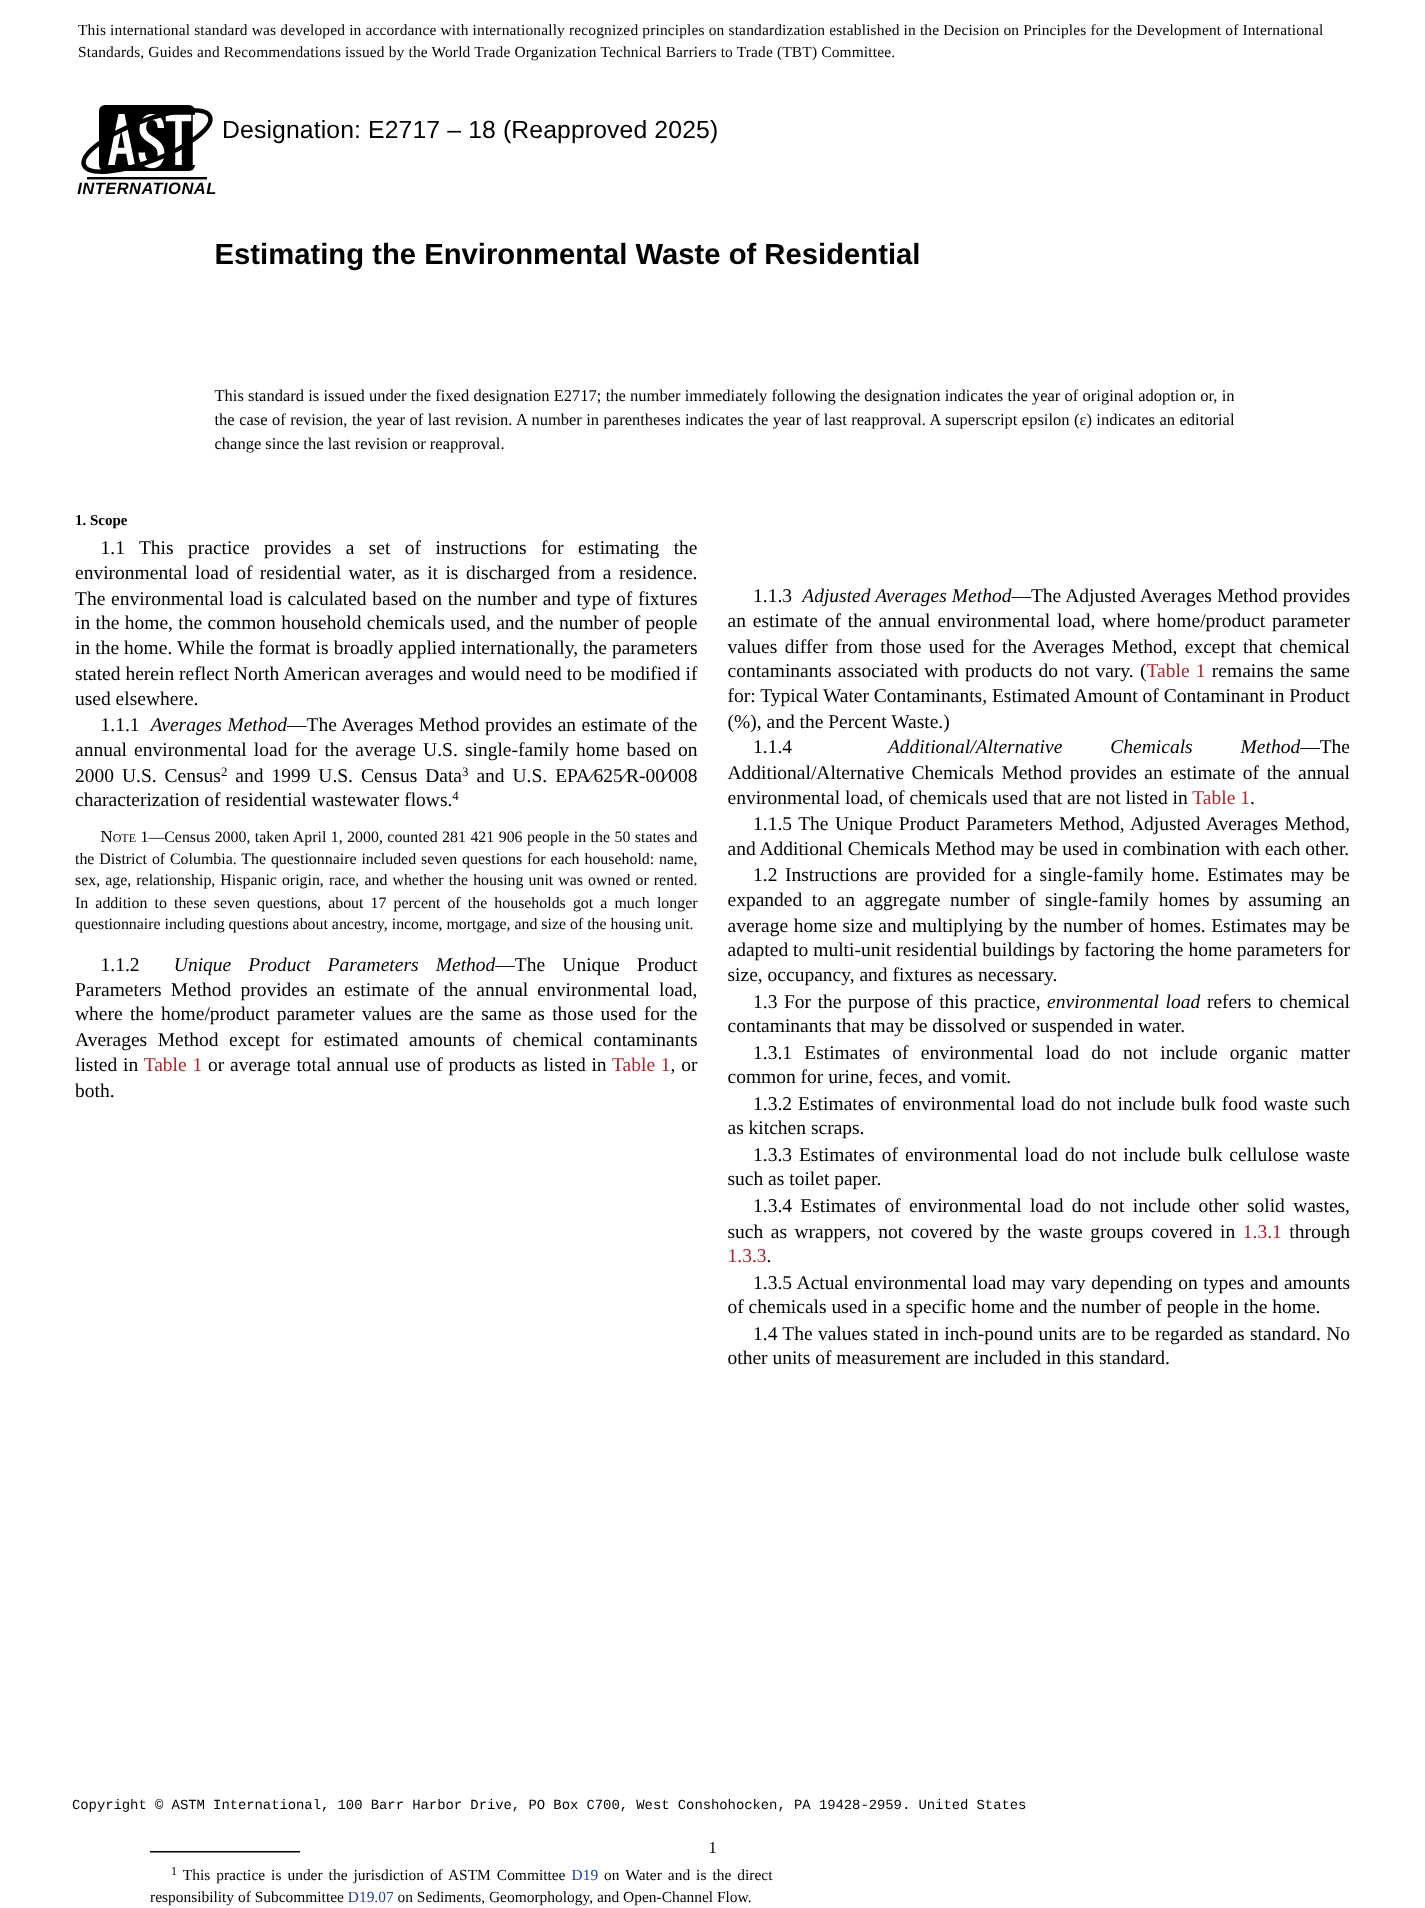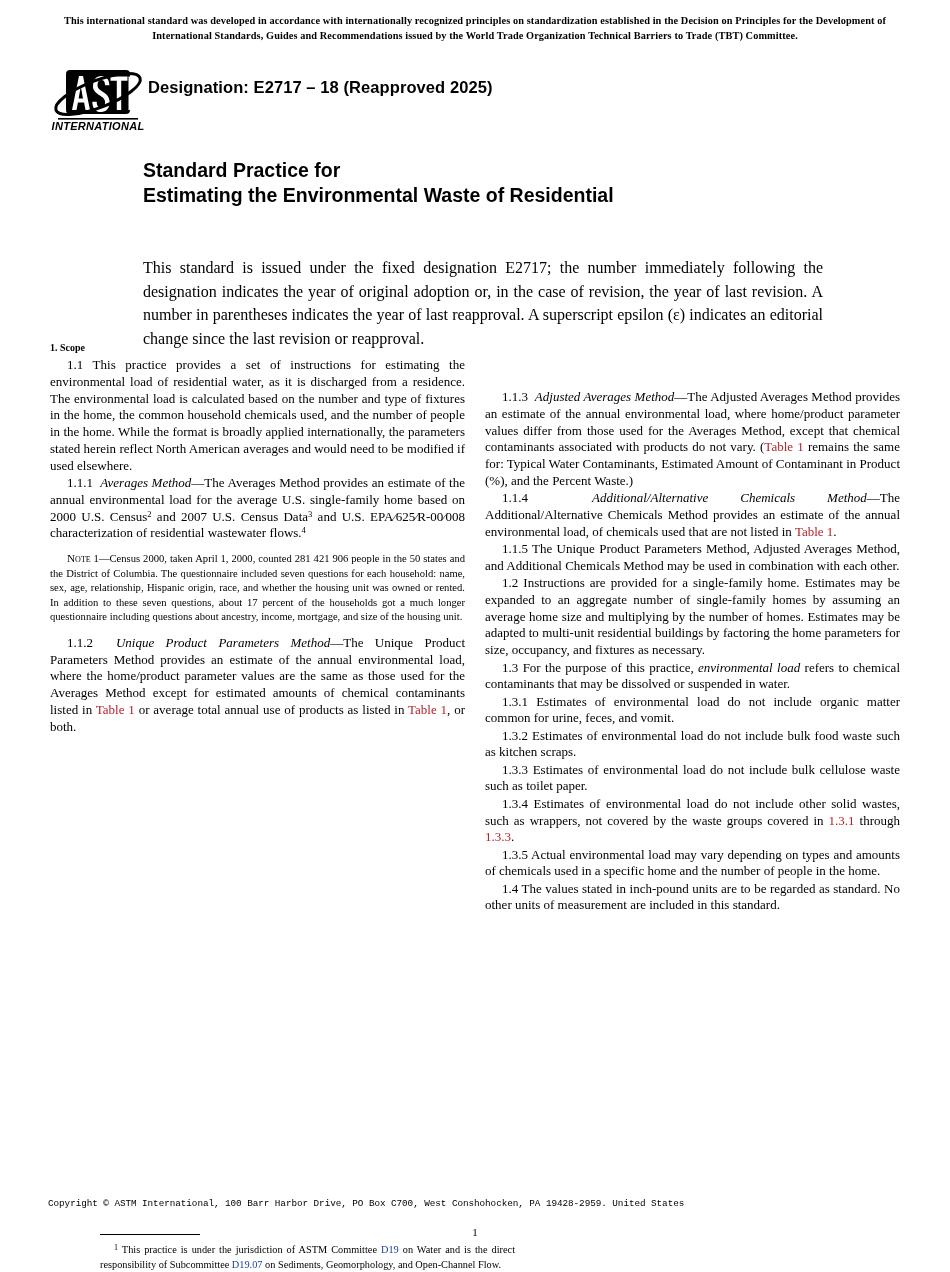--- a/index.html
+++ b/index.html
@@ -20,23 +20,22 @@
     box-sizing: border-box;
   }
 
   
   .tbt-banner {
     position: absolute;
     left: 52px;
     top: 14px;
     width: 846px;
     font-size: 10.3px;
-    font-weight: bold;
+    font-weight: normal;
     line-height: 1.42;
-    text-align: center;
     letter-spacing: 0.01em;
   }
 
   
   .designation-row {
     position: absolute;
     left: 50px;
     top: 62px;
     width: 850px;
     height: 72px;
@@ -47,21 +46,21 @@
     top: 0;
     width: 96px;
     height: 70px;
   }
   .designation {
     position: absolute;
     left: 98px;
     top: 16px;
     font-family: "Liberation Sans", "DejaVu Sans", sans-serif;
     font-size: 16.5px;
-    font-weight: bold;
+    font-weight: normal;
     letter-spacing: 0.005em;
   }
 
   
   .title-block {
     position: absolute;
     left: 143px;
     top: 158px;
     width: 700px;
     font-family: "Liberation Sans", "DejaVu Sans", sans-serif;
@@ -74,21 +73,21 @@
     vertical-align: 0.5em;
     font-weight: bold;
   }
 
   
   .issue-statement {
     position: absolute;
     left: 143px;
     top: 256px;
     width: 680px;
-    font-size: 16px;
+    font-size: 11px;
     line-height: 1.47;
     text-align: justify;
   }
 
   
   .col {
     position: absolute;
     top: 341px;
     width: 415px;
   }
@@ -203,33 +202,32 @@
           <rect x="8" y="56" width="80" height="1.6"></rect>
         </g>
         <text x="48" y="67.5" text-anchor="middle" font-family="Liberation Sans, DejaVu Sans, sans-serif" font-size="11" font-weight="bold" font-style="italic" letter-spacing="0.3" fill="#000">INTERNATIONAL</text>
       </svg>
     </div>
 
     <div class="designation">Designation: E2717 – 18 (Reapproved 2025)</div>
   </div>
 
   <div class="title-block">
-    <div>Standard Practice for</div>
     <div>Estimating the Environmental Waste of Residential</div>
   </div>
 
   <div class="issue-statement">This standard is issued under the fixed designation E2717; the number immediately following the designation indicates the year of original adoption or, in the case of revision, the year of last revision. A number in parentheses indicates the year of last reapproval. A superscript epsilon (ε) indicates an editorial change since the last revision or reapproval.</div>
 
   <div class="col col-left">
 
     <h2 class="sec-head">1.  Scope</h2>
 
     <p class="body">1.1  This practice provides a set of instructions for estimating the environmental load of residential water, as it is discharged from a residence. The environmental load is calculated based on the number and type of fixtures in the home, the common household chemicals used, and the number of people in the home. While the format is broadly applied internationally, the parameters stated herein reflect North American averages and would need to be modified if used elsewhere.</p>
 
-    <p class="body"><span>1.1.1</span>&nbsp; <i>Averages Method</i><span>—The Averages Method provides an estimate of the annual environmental load for the average U.S. single-family home based on 2000 U.S. Census</span><sup>2</sup><span> and 2007 U.S. Census Data</span><sup>3</sup><span> and U.S. EPA⁄625⁄R-00⁄008 characterization of residential wastewater flows.</span><sup>4</sup></p>
+    <p class="body"><span>1.1.1</span>&nbsp; <i>Averages Method</i><span>—The Averages Method provides an estimate of the annual environmental load for the average U.S. single-family home based on 2000 U.S. Census</span><sup>2</sup><span> and 1999 U.S. Census Data</span><sup>3</sup><span> and U.S. EPA⁄625⁄R-00⁄008 characterization of residential wastewater flows.</span><sup>4</sup></p>
 
     <p class="note"><span class="smallcaps">Note</span><span> 1—Census 2000, taken April 1, 2000, counted 281 421 906 people in the 50 states and the District of Columbia. The questionnaire included seven questions for each household: name, sex, age, relationship, Hispanic origin, race, and whether the housing unit was owned or rented. In addition to these seven questions, about 17 percent of the households got a much longer questionnaire including questions about ancestry, income, mortgage, and size of the housing unit.</span></p>
 
     <p class="body gap"><span>1.1.2</span>&nbsp; <i>Unique Product Parameters Method</i><span>—The Unique Product Parameters Method provides an estimate of the annual environmental load, where the home/product parameter values are the same as those used for the Averages Method except for estimated amounts of chemical contaminants listed in </span><span class="lnk-red">Table 1</span><span> or average total annual use of products as listed in </span><span class="lnk-red">Table 1</span><span>, or both.</span></p>
 
     <div class="footnotes">
       <div class="footnote-rule"></div>
 
       <p class="fn"><sup>1</sup><span> This practice is under the jurisdiction of ASTM Committee </span><span class="lnk-blue">D19</span><span> on Water and is the direct responsibility of Subcommittee </span><span class="lnk-blue">D19.07</span><span> on Sediments, Geomorphology, and Open-Channel Flow.</span></p>
 

